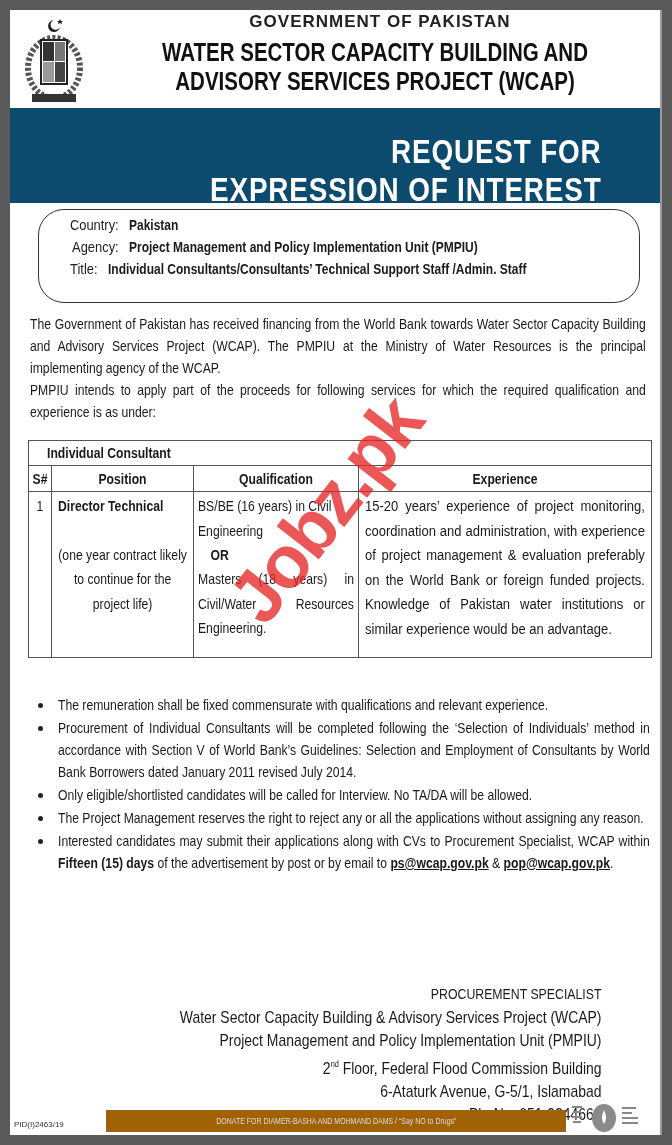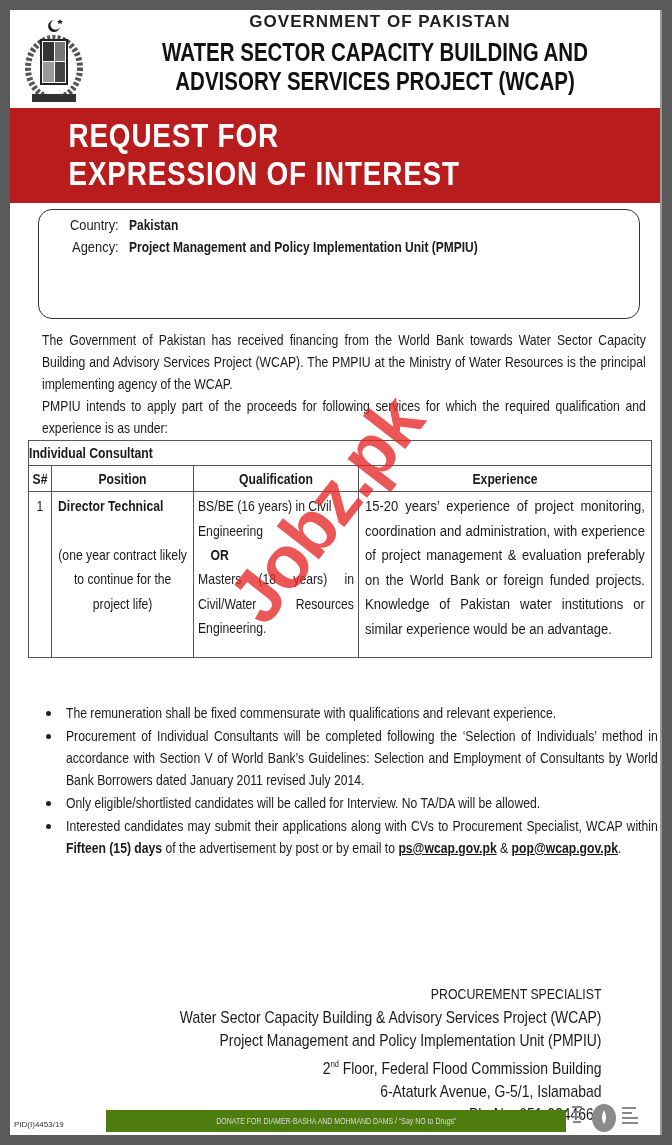--- a/index.html
+++ b/index.html
@@ -28,75 +28,75 @@
     color: #222;
   }
   .proj-title {
     position: absolute; left: 80px; right: 0; top: 28px;
     text-align: center; font-weight: bold; font-size: 25px; line-height: 29px;
     color: #111;
     transform: scaleX(0.82); transform-origin: center;
     letter-spacing: 0px;
   }
   .banner {
-    background: #b91c1c; color: #fff; height: 95px;
-    text-align: left; font-weight: bold;
+    background: #0c4a6e; color: #fff; height: 95px;
+    text-align: right; font-weight: bold;
     font-size: 34px; line-height: 38px;
-    padding-top: 8px; box-sizing: border-box;
+    padding-top: 24px; box-sizing: border-box;
   }
   .banner div { transform: scaleX(0.82); transform-origin: center; letter-spacing: 1px; }
 
   
   .info-box {
     margin: 6px 20px 0 28px;
-    border: 1.5px solid #333; border-radius: 14px;
+    border: 1.5px solid #333; border-radius: 26px;
     padding: 3px 8px 3px 0;
-    height: 110px; box-sizing: border-box;
+    height: 94px; box-sizing: border-box;
   }
   .info-row { display: flex; height: 22px; align-items: center; font-size: 15px; }
   .info-label {
     width: 78px; text-align: right; padding-right: 12px; color: #222;
     transform: scaleX(0.86); transform-origin: right center;
   }
   .info-value {
     font-weight: bold; white-space: nowrap;
     transform: scaleX(0.8); transform-origin: left center;
   }
 
   
   .para {
-    margin: 10px 14px 0 32px; font-size: 14.5px; line-height: 22px;
+    margin: 10px 14px 0 20px; font-size: 14.5px; line-height: 22px;
     text-align: justify;
   }
   .para p { margin: 0; }
   .sq { display: block; transform: scaleX(0.84); transform-origin: left center; width: 119%; }
 
   
   .tbl {
     position: absolute; left: 18px; top: 430px; width: 624px;
     border: 1.5px solid #555; border-collapse: collapse;
     font-size: 14.5px;
   }
   .tbl td, .tbl th { border: 1.5px solid #555; vertical-align: top; padding: 0; }
-  .tbl .caption-cell { height: 24px; font-weight: bold; padding-left: 0; text-align: left; vertical-align: middle; }
+  .tbl .caption-cell { height: 24px; font-weight: bold; padding-left: 18px; text-align: left; vertical-align: middle; }
   .tbl th { font-weight: bold; height: 25px; vertical-align: middle; }
   .c-sn { width: 22px; text-align: center; }
   .c-pos { width: 135px; }
   .c-qual { width: 156px; }
   .c-exp { }
   .cell-text {
     display: block; transform: scaleX(0.84); transform-origin: left top;
     width: 119%; line-height: 24.5px; padding-top: 2px;
   }
   .center-inner { display: block; transform: scaleX(0.84); transform-origin: center; }
 
   
   .bullets {
     position: absolute; left: 22px; top: 684px; width: 618px;
-    margin: 8px; padding: 0; list-style: none;
+    margin: 0; padding: 0; list-style: none;
     font-size: 14.5px; line-height: 22px;
   }
   .bullets li { position: relative; padding-left: 26px; margin-bottom: 1px; }
   .bullets li::before {
     content: ""; position: absolute; left: 6px; top: 9px;
     width: 5px; height: 5px; border-radius: 50%; background: #222;
   }
   .bl { display: block; transform: scaleX(0.84); transform-origin: left center; width: 119%; text-align: justify; }
   .u { font-weight: bold; text-decoration: underline; }
   .b { font-weight: bold; }
@@ -108,21 +108,21 @@
   }
   .address div { transform: scaleX(0.82); transform-origin: center; line-height: 23.5px; }
   .addr-small { font-size: 15px; }
   .addr-big { font-size: 17px; }
   .addr-ph { font-size: 17px; }
 
   
   .pid { position: absolute; left: 4px; top: 1110px; font-size: 8px; color: #333; }
   .donate {
     position: absolute; left: 96px; top: 1100px; width: 460px; height: 22px;
-    background: #4d7c0f; color: #ddd; font-size: 8.5px; text-align: center; line-height: 22px;
+    background: #a16207; color: #ddd; font-size: 8.5px; text-align: center; line-height: 22px;
   }
   .donate span { display: inline-block; transform: scaleX(0.82); }
   .polio { position: absolute; left: 560px; top: 1090px; width: 80px; height: 34px; }
 
   .watermark {
     position: absolute; left: 235px; top: 560px;
     color: rgba(230, 40, 40, 0.78);
     font-size: 74px; font-weight: bold;
     transform: rotate(-52deg); transform-origin: left center;
     pointer-events: none; letter-spacing: -2px;
@@ -160,20 +160,24 @@
 
   <div class="info-box">
     <div class="info-row">
       <span class="info-label">Country:</span>
       <span class="info-value">Pakistan</span>
     </div>
     <div class="info-row">
       <span class="info-label">Agency:</span>
       <span class="info-value">Project Management and Policy Implementation Unit (PMPIU)</span>
     </div>
+    <div class="info-row">
+      <span class="info-label">Title:</span>
+      <span class="info-value">Individual Consultants/Consultants’ Technical Support Staff /Admin. Staff</span>
+    </div>
   </div>
 
   <div class="para">
     <p class="sq">The Government of Pakistan has received financing from the World Bank towards Water Sector Capacity Building and Advisory Services Project (WCAP). The PMPIU at the Ministry of Water Resources is the principal implementing agency of the WCAP.</p>
     <p class="sq">PMPIU intends to apply part of the proceeds for following services for which the required qualification and experience is as under:</p>
   </div>
 
   <table class="tbl">
     <tbody>
         <tr>
@@ -219,34 +223,37 @@
     <li>
         <span class="bl">The remuneration shall be fixed commensurate with qualifications and relevant experience.</span>
       </li>
     <li>
         <span class="bl">Procurement of Individual Consultants will be completed following the ‘Selection of Individuals’ method in accordance with Section V of World Bank’s Guidelines: Selection and Employment of Consultants by World Bank Borrowers dated January 2011 revised July 2014.</span>
       </li>
     <li>
         <span class="bl">Only eligible/shortlisted candidates will be called for Interview. No TA/DA will be allowed.</span>
       </li>
     <li>
+        <span class="bl">The Project Management reserves the right to reject any or all the applications without assigning any reason.</span>
+      </li>
+    <li>
         <span class="bl"><span>Interested candidates may submit their applications along with CVs to Procurement Specialist, WCAP within </span><span class="b">Fifteen (15) days</span><span> of the advertisement by post or by email to </span><a class="u">ps@wcap.gov.pk</a><span> &amp; </span><a class="u">pop@wcap.gov.pk</a><span>.</span></span>
       </li>
   </ul>
 
   <div class="address">
     <div class="addr-small">PROCUREMENT SPECIALIST</div>
     <div class="addr-big">Water Sector Capacity Building &amp; Advisory Services Project (WCAP)</div>
     <div class="addr-big">Project Management and Policy Implementation Unit (PMPIU)</div>
     <div class="addr-big"><span>2</span><sup style="font-size:9px">nd</sup><span> Floor, Federal Flood Commission Building</span></div>
     <div class="addr-big">6-Ataturk Avenue, G-5/1, Islamabad</div>
     <div class="addr-ph">Ph. No: 051-9244669</div>
   </div>
 
-  <div class="pid">PID(I)4453/19</div>
+  <div class="pid">PID(I)2463/19</div>
   <div class="donate"><span>DONATE FOR DIAMER-BASHA AND MOHMAND DAMS / “Say NO to Drugs”</span></div>
   <svg class="polio" viewBox="0 0 80 34">
     <rect x="2" y="6" width="10" height="2" fill="#888"></rect>
     <rect x="3" y="11" width="8" height="2" fill="#888"></rect>
     <rect x="2" y="16" width="10" height="2" fill="#888"></rect>
     <rect x="3" y="21" width="8" height="2" fill="#888"></rect>
     <ellipse cx="34" cy="18" rx="12" ry="14" fill="#8a8a8a"></ellipse>
     <path d="M34 10 q4 8 0 14 q-4 -6 0 -14z" fill="#fff"></path>
     <rect x="52" y="7" width="14" height="2" fill="#888"></rect>
     <rect x="52" y="12" width="10" height="2" fill="#888"></rect>

